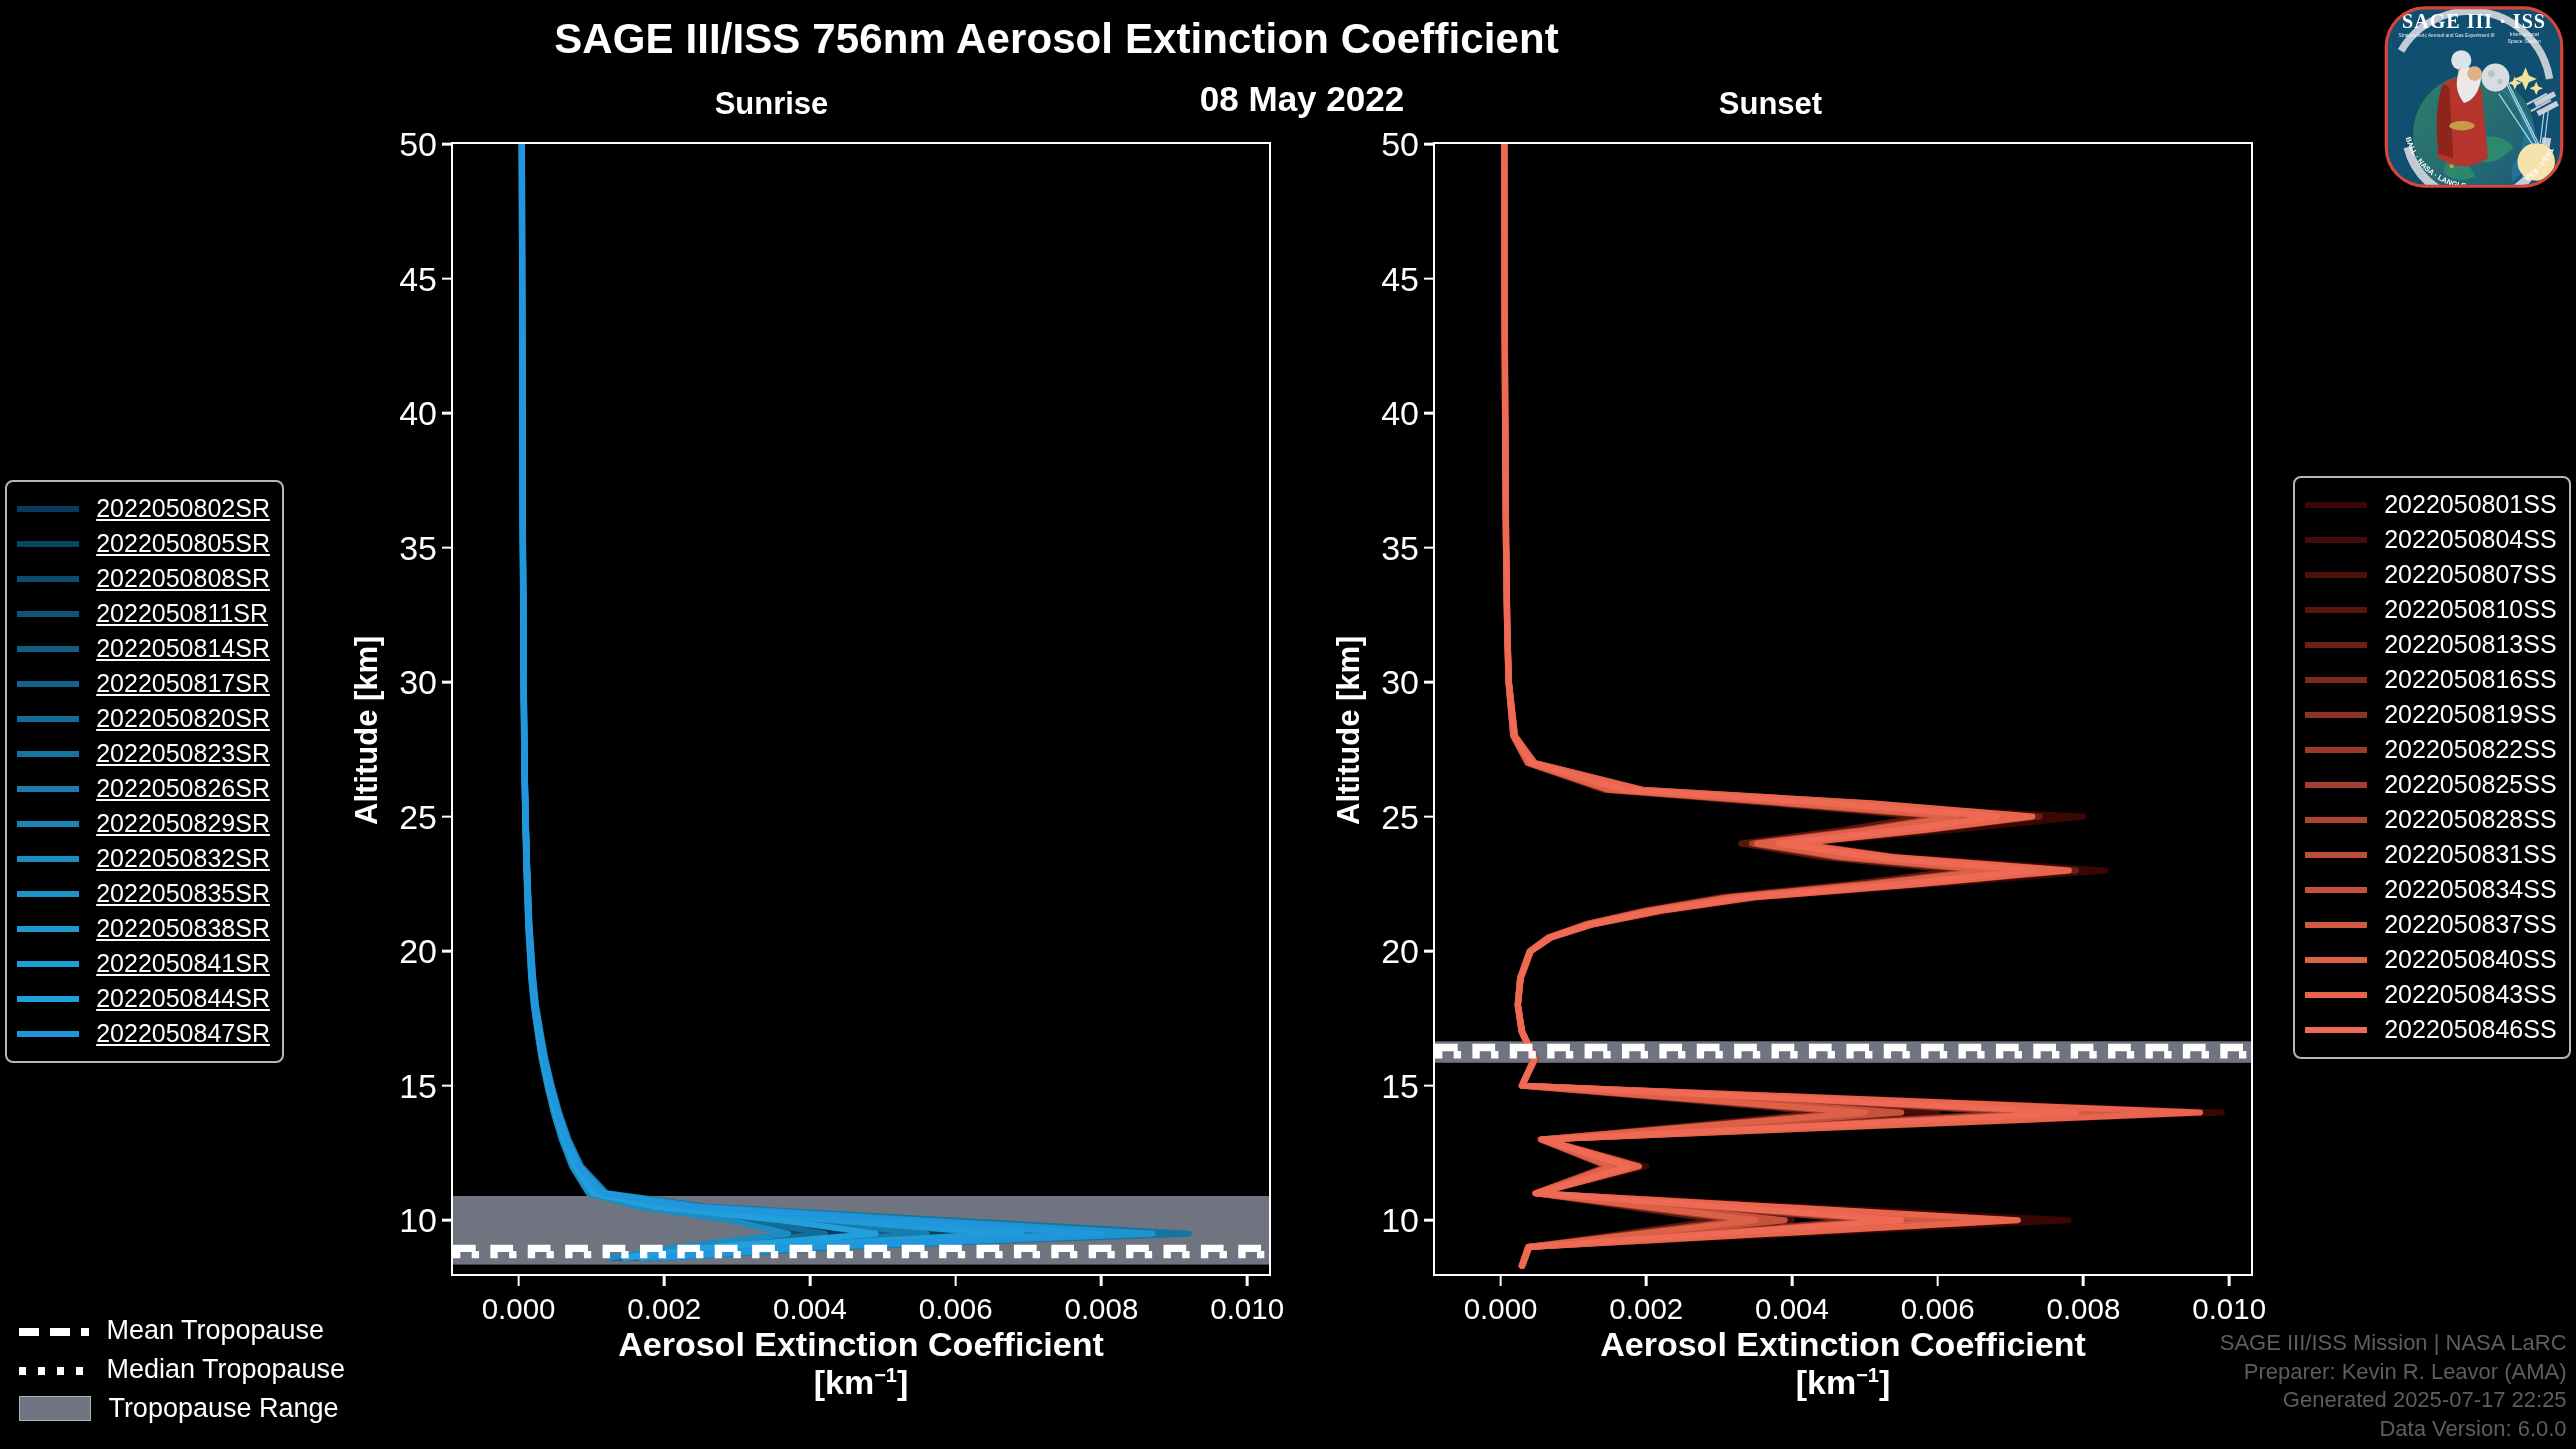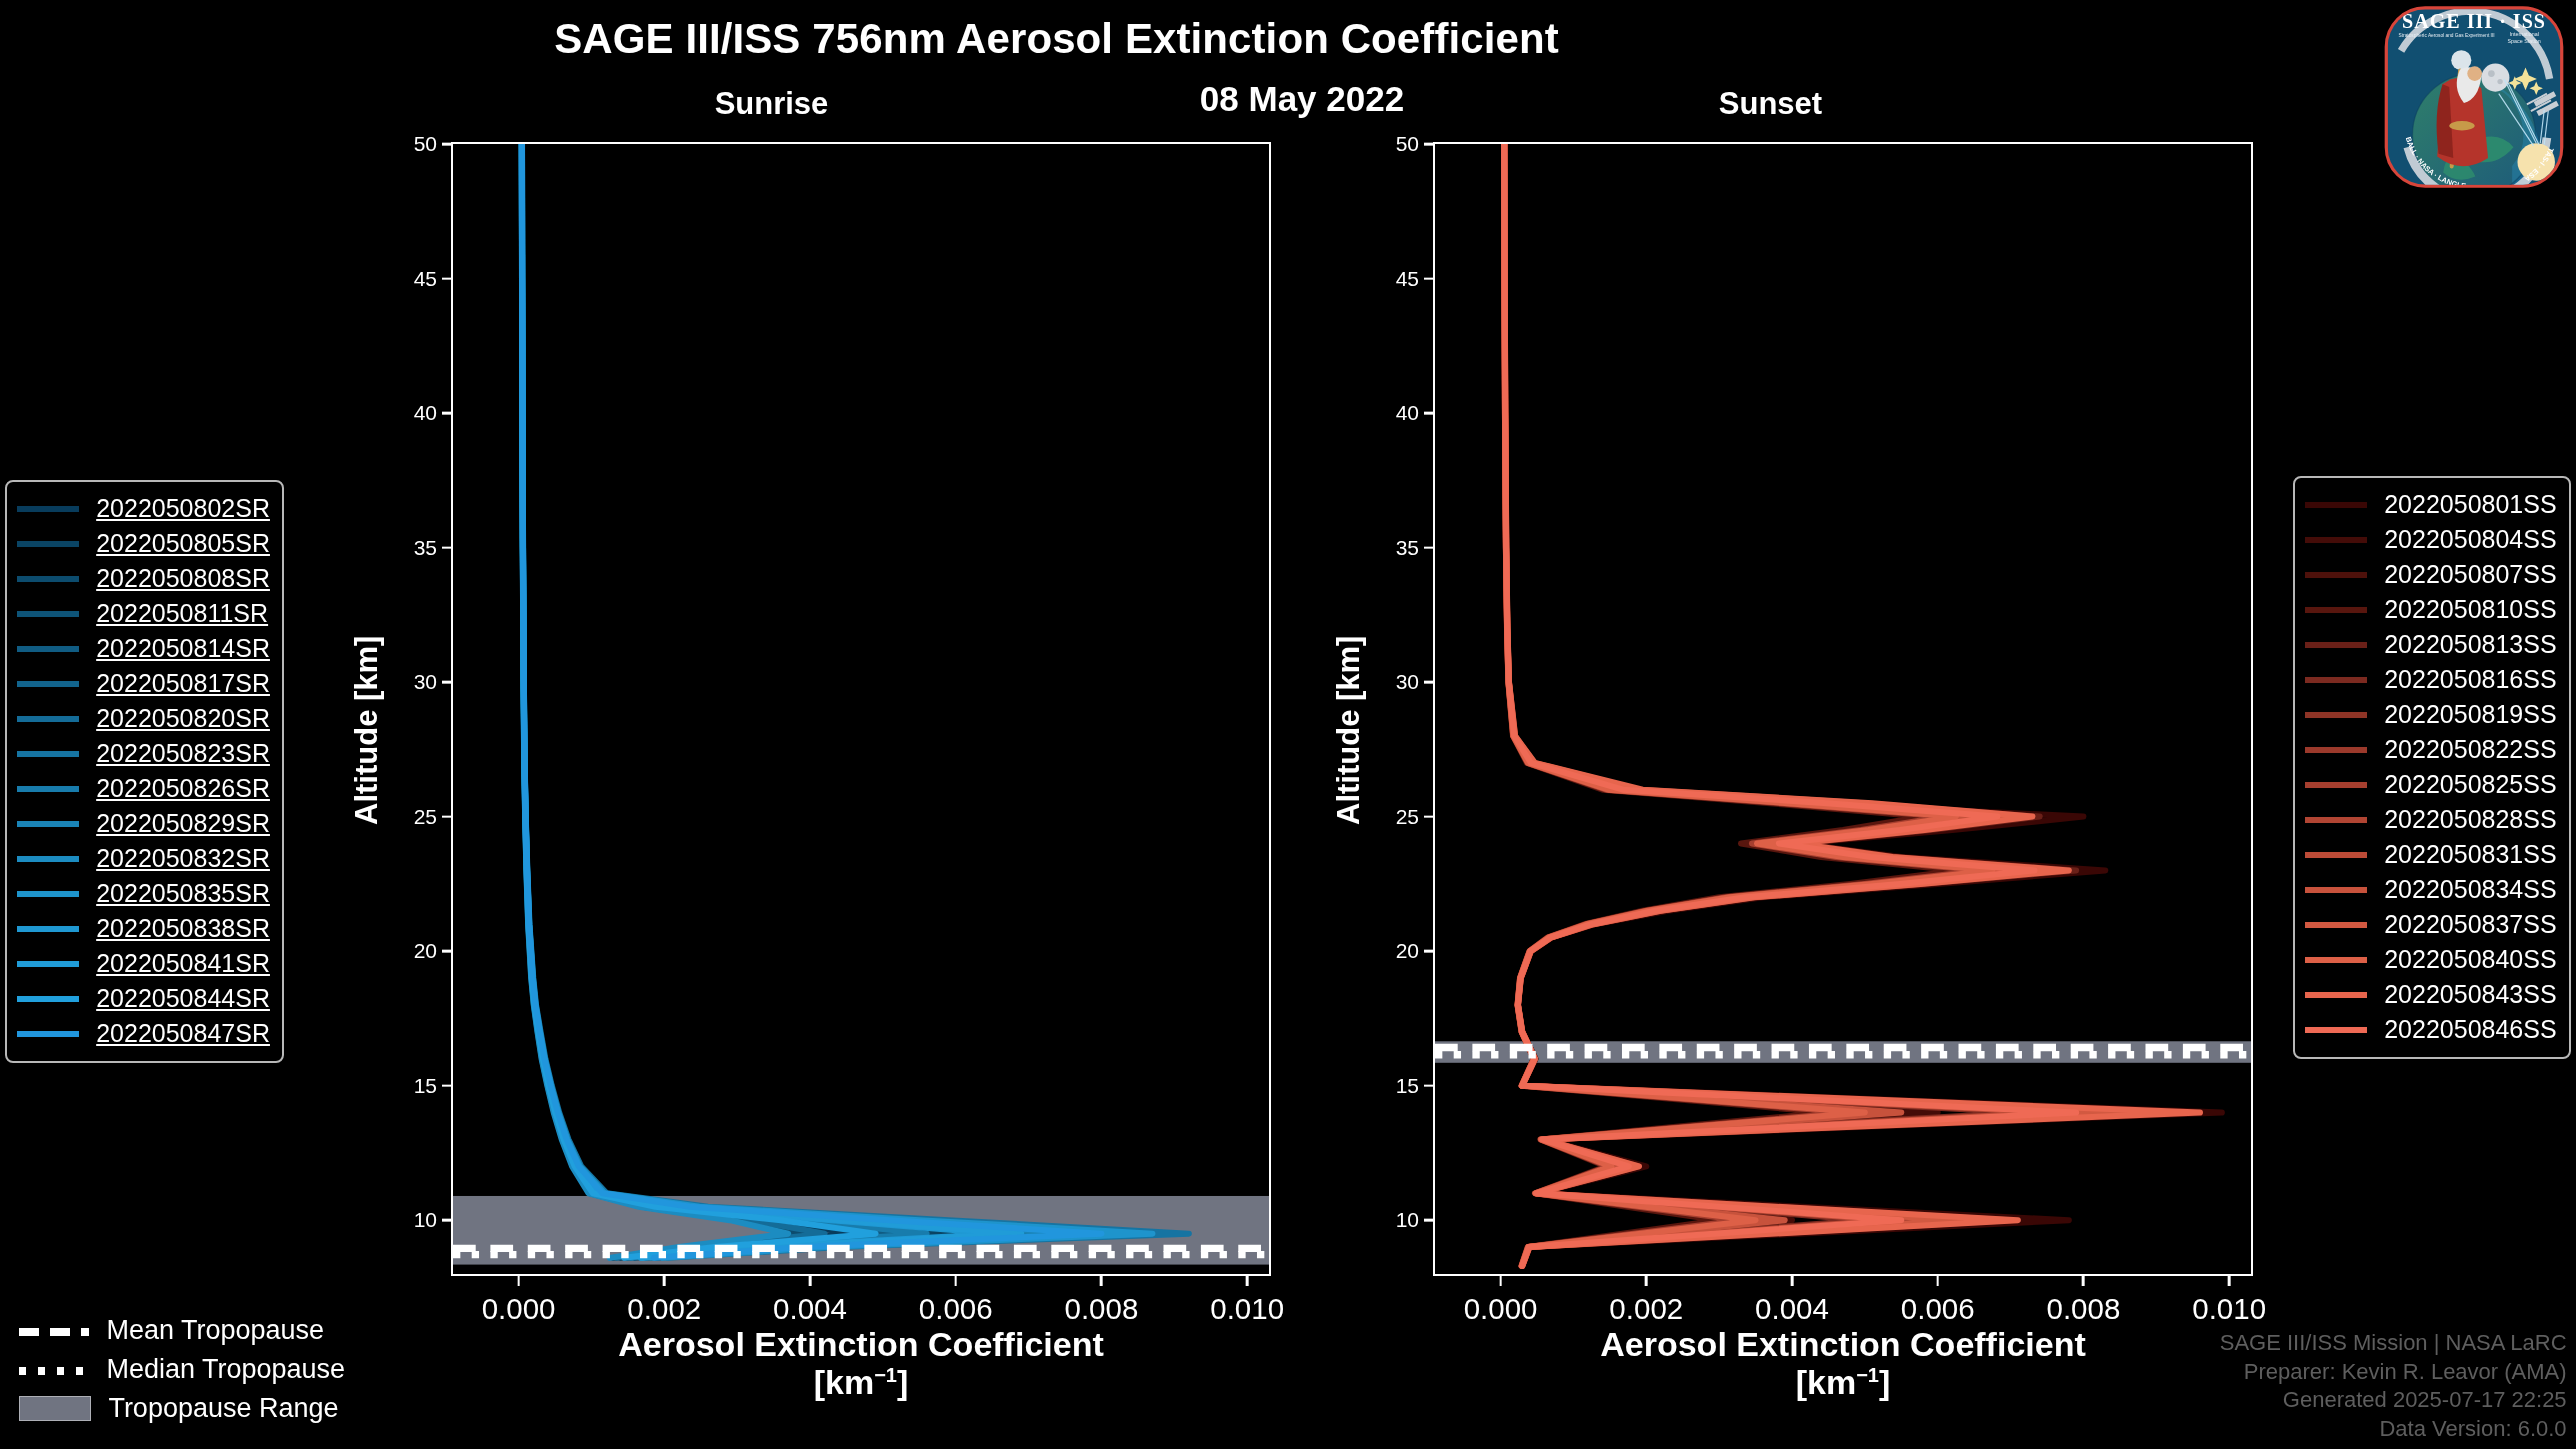--- a/index.html
+++ b/index.html
@@ -18,21 +18,21 @@
 
   
   .panel{position:absolute;top:142px;height:1134px;border:2.7px solid #fff;box-sizing:border-box;background:#000;}
   #panel-sunrise{left:451px;width:820px;}
   #panel-sunset{left:1433px;width:820px;}
   .plotarea{position:absolute;inset:0;overflow:hidden;}
   .plotarea svg{display:block;width:100%;height:100%;}
 
   
   .ytick{position:absolute;right:100%;transform:translateY(-50%);
-    padding-right:16px;font-size:21px;white-space:nowrap;text-align:right;}
+    padding-right:16px;font-size:34px;white-space:nowrap;text-align:right;}
   .ytickmark{position:absolute;right:100%;width:10.7px;height:2.7px;background:#fff;transform:translateY(-50%);}
   .xtick{position:absolute;top:100%;transform:translateX(-50%);
     padding-top:18px;font-size:29.5px;white-space:nowrap;}
   .xtickmark{position:absolute;top:100%;width:2.7px;height:12px;background:#fff;transform:translateX(-50%);}
 
   .ylabel{position:absolute;font-size:31px;font-weight:bold;white-space:nowrap;
     transform:rotate(-90deg);transform-origin:left top;}
   #ylabel-sunrise{left:349px;top:825px;}
   #ylabel-sunset{left:1331px;top:825px;}
 

